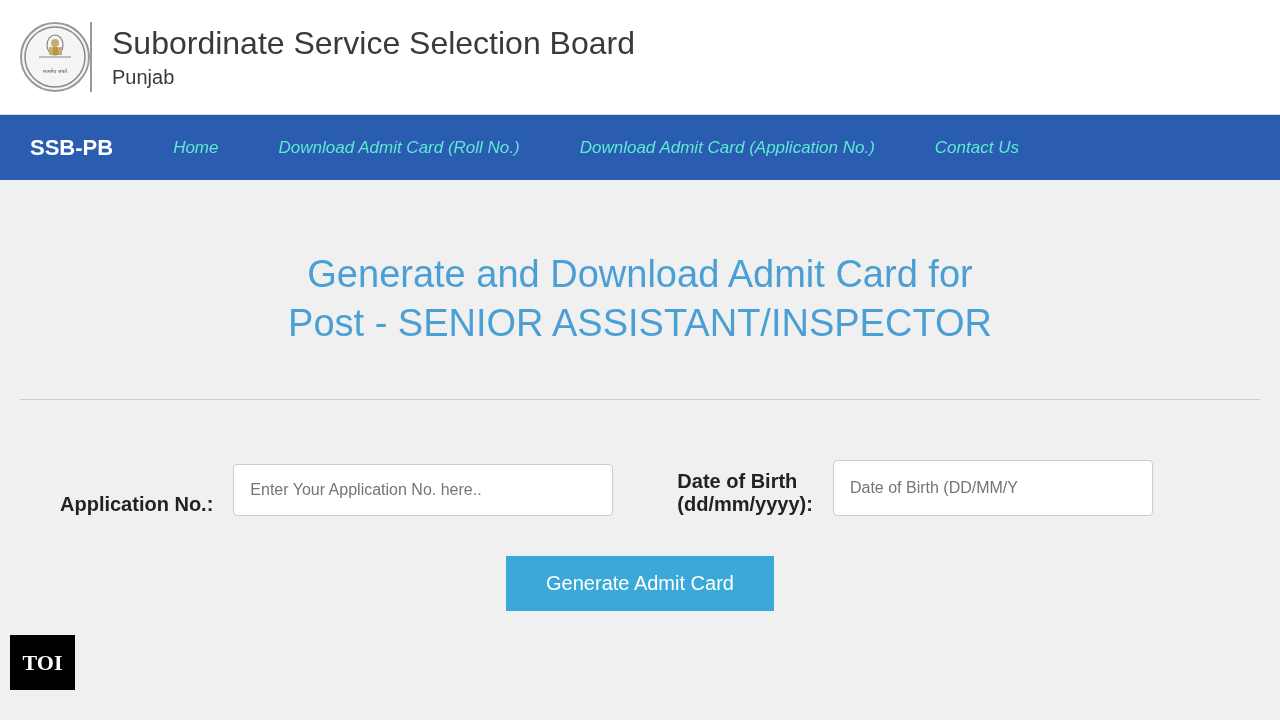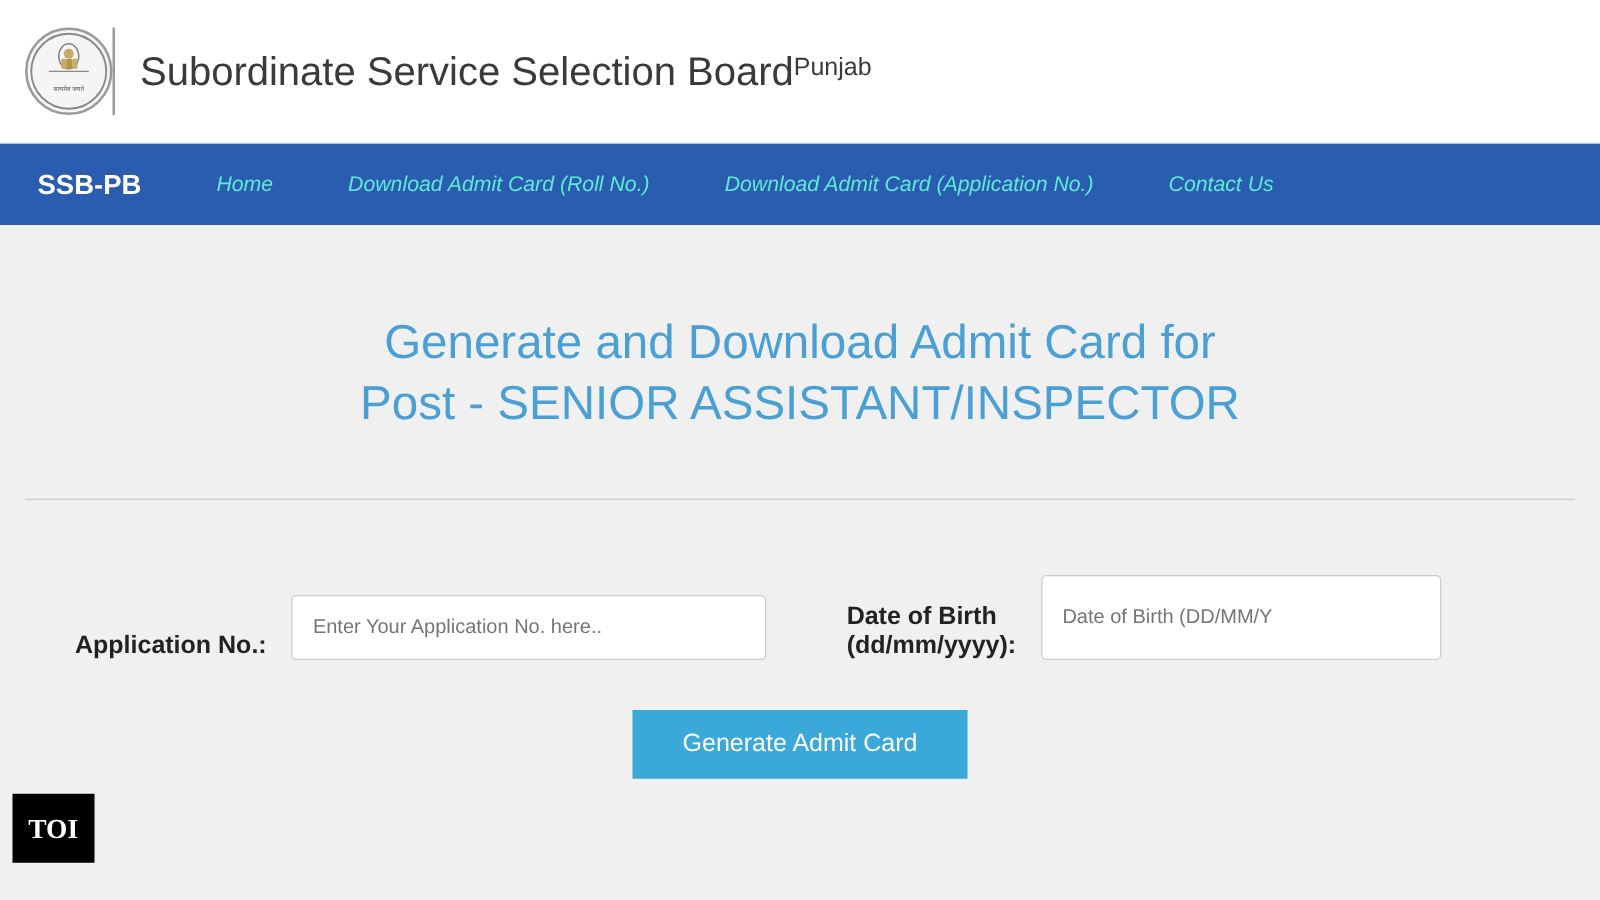--- a/index.html
+++ b/index.html
@@ -27,21 +27,21 @@
 
     .header-divider {
       width: 2px;
       height: 70px;
       background: #999;
       margin-right: 20px;
     }
 
     .header-text {
       display: flex;
-      flex-direction: row;
+      flex-direction: column;
     }
 
     .header-title {
       font-size: 32px;
       color: #3a3a3a;
       font-weight: normal;
     }
 
     .header-subtitle {
       font-size: 20px;
@@ -142,21 +142,21 @@
 
     .dob-label {
       font-size: 20px;
       font-weight: bold;
       color: #222;
       white-space: nowrap;
       margin-left: 44px;
     }
 
     .dob-input {
-      height: 68px;
+      height: 56px;
       width: 320px;
       border: 1px solid #ccc;
       border-radius: 4px;
       padding: 0 16px;
       font-size: 16px;
       color: #999;
       background: #fff;
       outline: none;
     }
 

